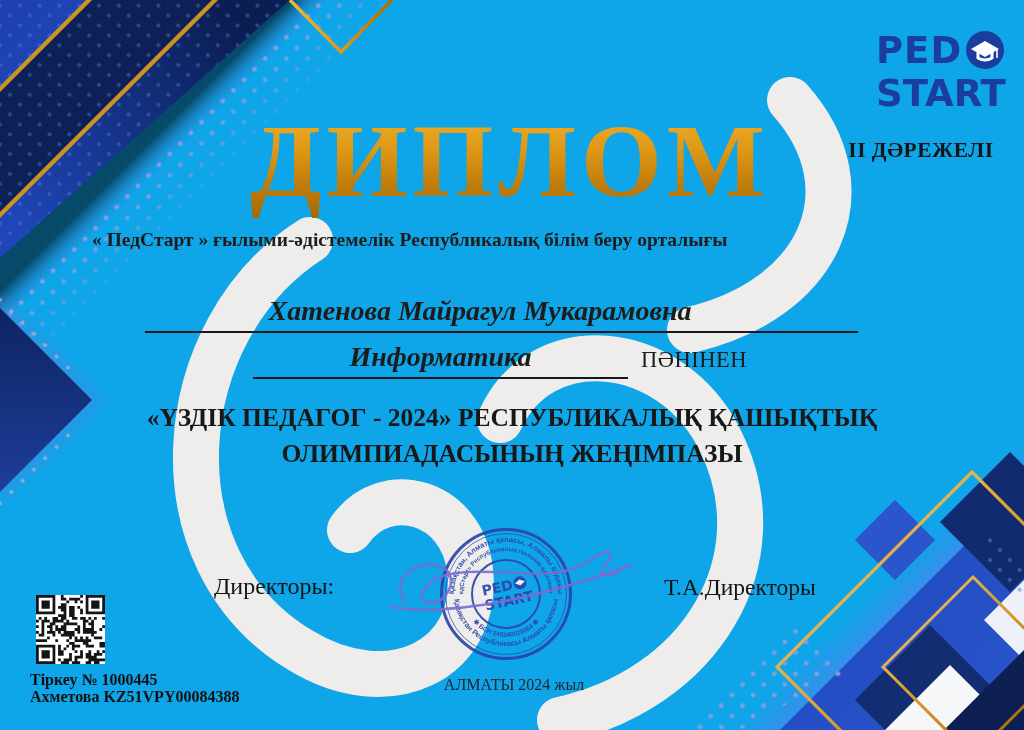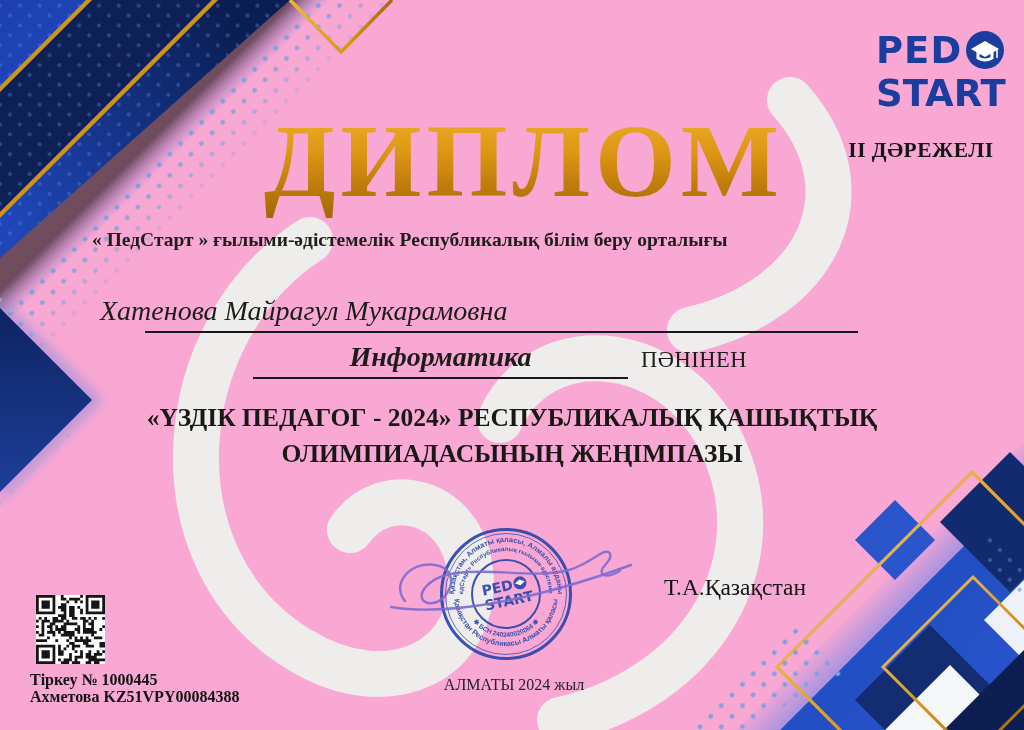--- a/index.html
+++ b/index.html
@@ -1,36 +1,36 @@
 <!DOCTYPE html>
 <html><head>
 <meta charset="utf-8">
 <style>
   html,body{margin:0;padding:0;background:#dcdcdc;}
   #canvas{position:relative;width:1024px;height:730px;margin:0 auto;overflow:hidden;
-          background:#f9a8d4;font-family:"Liberation Serif",serif;color:#1c1c1a;}
+          background:#0ea5e9;font-family:"Liberation Serif",serif;color:#1c1c1a;}
   #canvas svg{display:block;}
   .abs{position:absolute;}
   #deco{left:0;top:0;z-index:1;}
   .txt{z-index:4;}
   
   #logo{left:876px;top:28px;width:132px;height:86px;z-index:4;}
   
   #degree{left:808px;top:138px;width:226px;text-align:center;
           font-size:21.5px;font-weight:bold;letter-spacing:.5px;color:#161616;}
   
-  #title{left:164px;top:104px;width:720px;text-align:center;
+  #title{left:150px;top:104px;width:720px;text-align:center;
          font-size:104px;font-weight:bold;letter-spacing:5px;line-height:1.1;
          background:linear-gradient(180deg,#f0b32c 0%,#dd9715 42%,#c07d0b 70%,#a46a06 100%);
          -webkit-background-clip:text;background-clip:text;color:transparent;}
   #org{left:92px;top:229px;width:726px;text-align:left;
        font-size:19.5px;font-weight:bold;color:#1d1d1b;}
   
-  #name{left:100px;top:295px;width:760px;text-align:left;
-        font-size:28px;font-weight:normal;font-style:italic;}
+  #name{left:100px;top:295px;width:760px;text-align:center;
+        font-size:28px;font-weight:bold;font-style:italic;}
   #name-line{left:145px;top:331px;width:713px;height:0;border-bottom:2px solid #17171c;}
   #subject{left:253px;top:341px;width:375px;text-align:center;
            font-size:28px;font-weight:bold;font-style:italic;}
   #subject-line{left:253px;top:377px;width:375px;height:0;border-bottom:2px solid #17171c;}
   #subject-label{left:641px;top:347px;font-size:22.5px;font-weight:normal;letter-spacing:.5px;}
   
   #award{left:104px;top:400px;width:816px;text-align:center;
          font-size:25.5px;font-weight:bold;line-height:36px;color:#181816;}
   
   #director-label{left:214px;top:573px;font-size:24px;color:#141414;}
@@ -163,21 +163,22 @@
 
   <div id="subject" class="abs txt">Информатика</div>
   <div id="subject-line" class="abs txt"></div>
   <div id="subject-label" class="abs txt">ПӘНІНЕН</div>
 
   <div id="award" class="abs txt">
     <div>«ҮЗДІК ПЕДАГОГ - 2024» РЕСПУБЛИКАЛЫҚ ҚАШЫҚТЫҚ</div>
     <div>ОЛИМПИАДАСЫНЫҢ ЖЕҢІМПАЗЫ</div>
   </div>
 
-  <div id="director-name" class="abs txt">Т.А.Қазақстан</div>
+  <div id="director-label" class="abs txt">Директоры:</div>
+  <div id="director-name" class="abs txt">Т.А.Директоры</div>
 
   <svg id="stamp" class="abs" width="138" height="138" viewBox="-69 -69 138 138" opacity="0.92">
     <defs>
       <path id="arcTopOuter" d="M -52 0 A 52 52 0 0 1 52 0"></path>
       <path id="arcTopInner" d="M -43 0 A 43 43 0 0 1 43 0"></path>
       <path id="arcBotOuter" d="M -52 0 A 52 52 0 0 0 52 0"></path>
       <path id="arcBotInner" d="M -43 0 A 43 43 0 0 0 43 0"></path>
     </defs>
     <circle r="64.5" fill="none" stroke="#2b46aa" stroke-width="3"></circle>
     <circle r="60.5" fill="none" stroke="#2b46aa" stroke-width="0.8"></circle>

